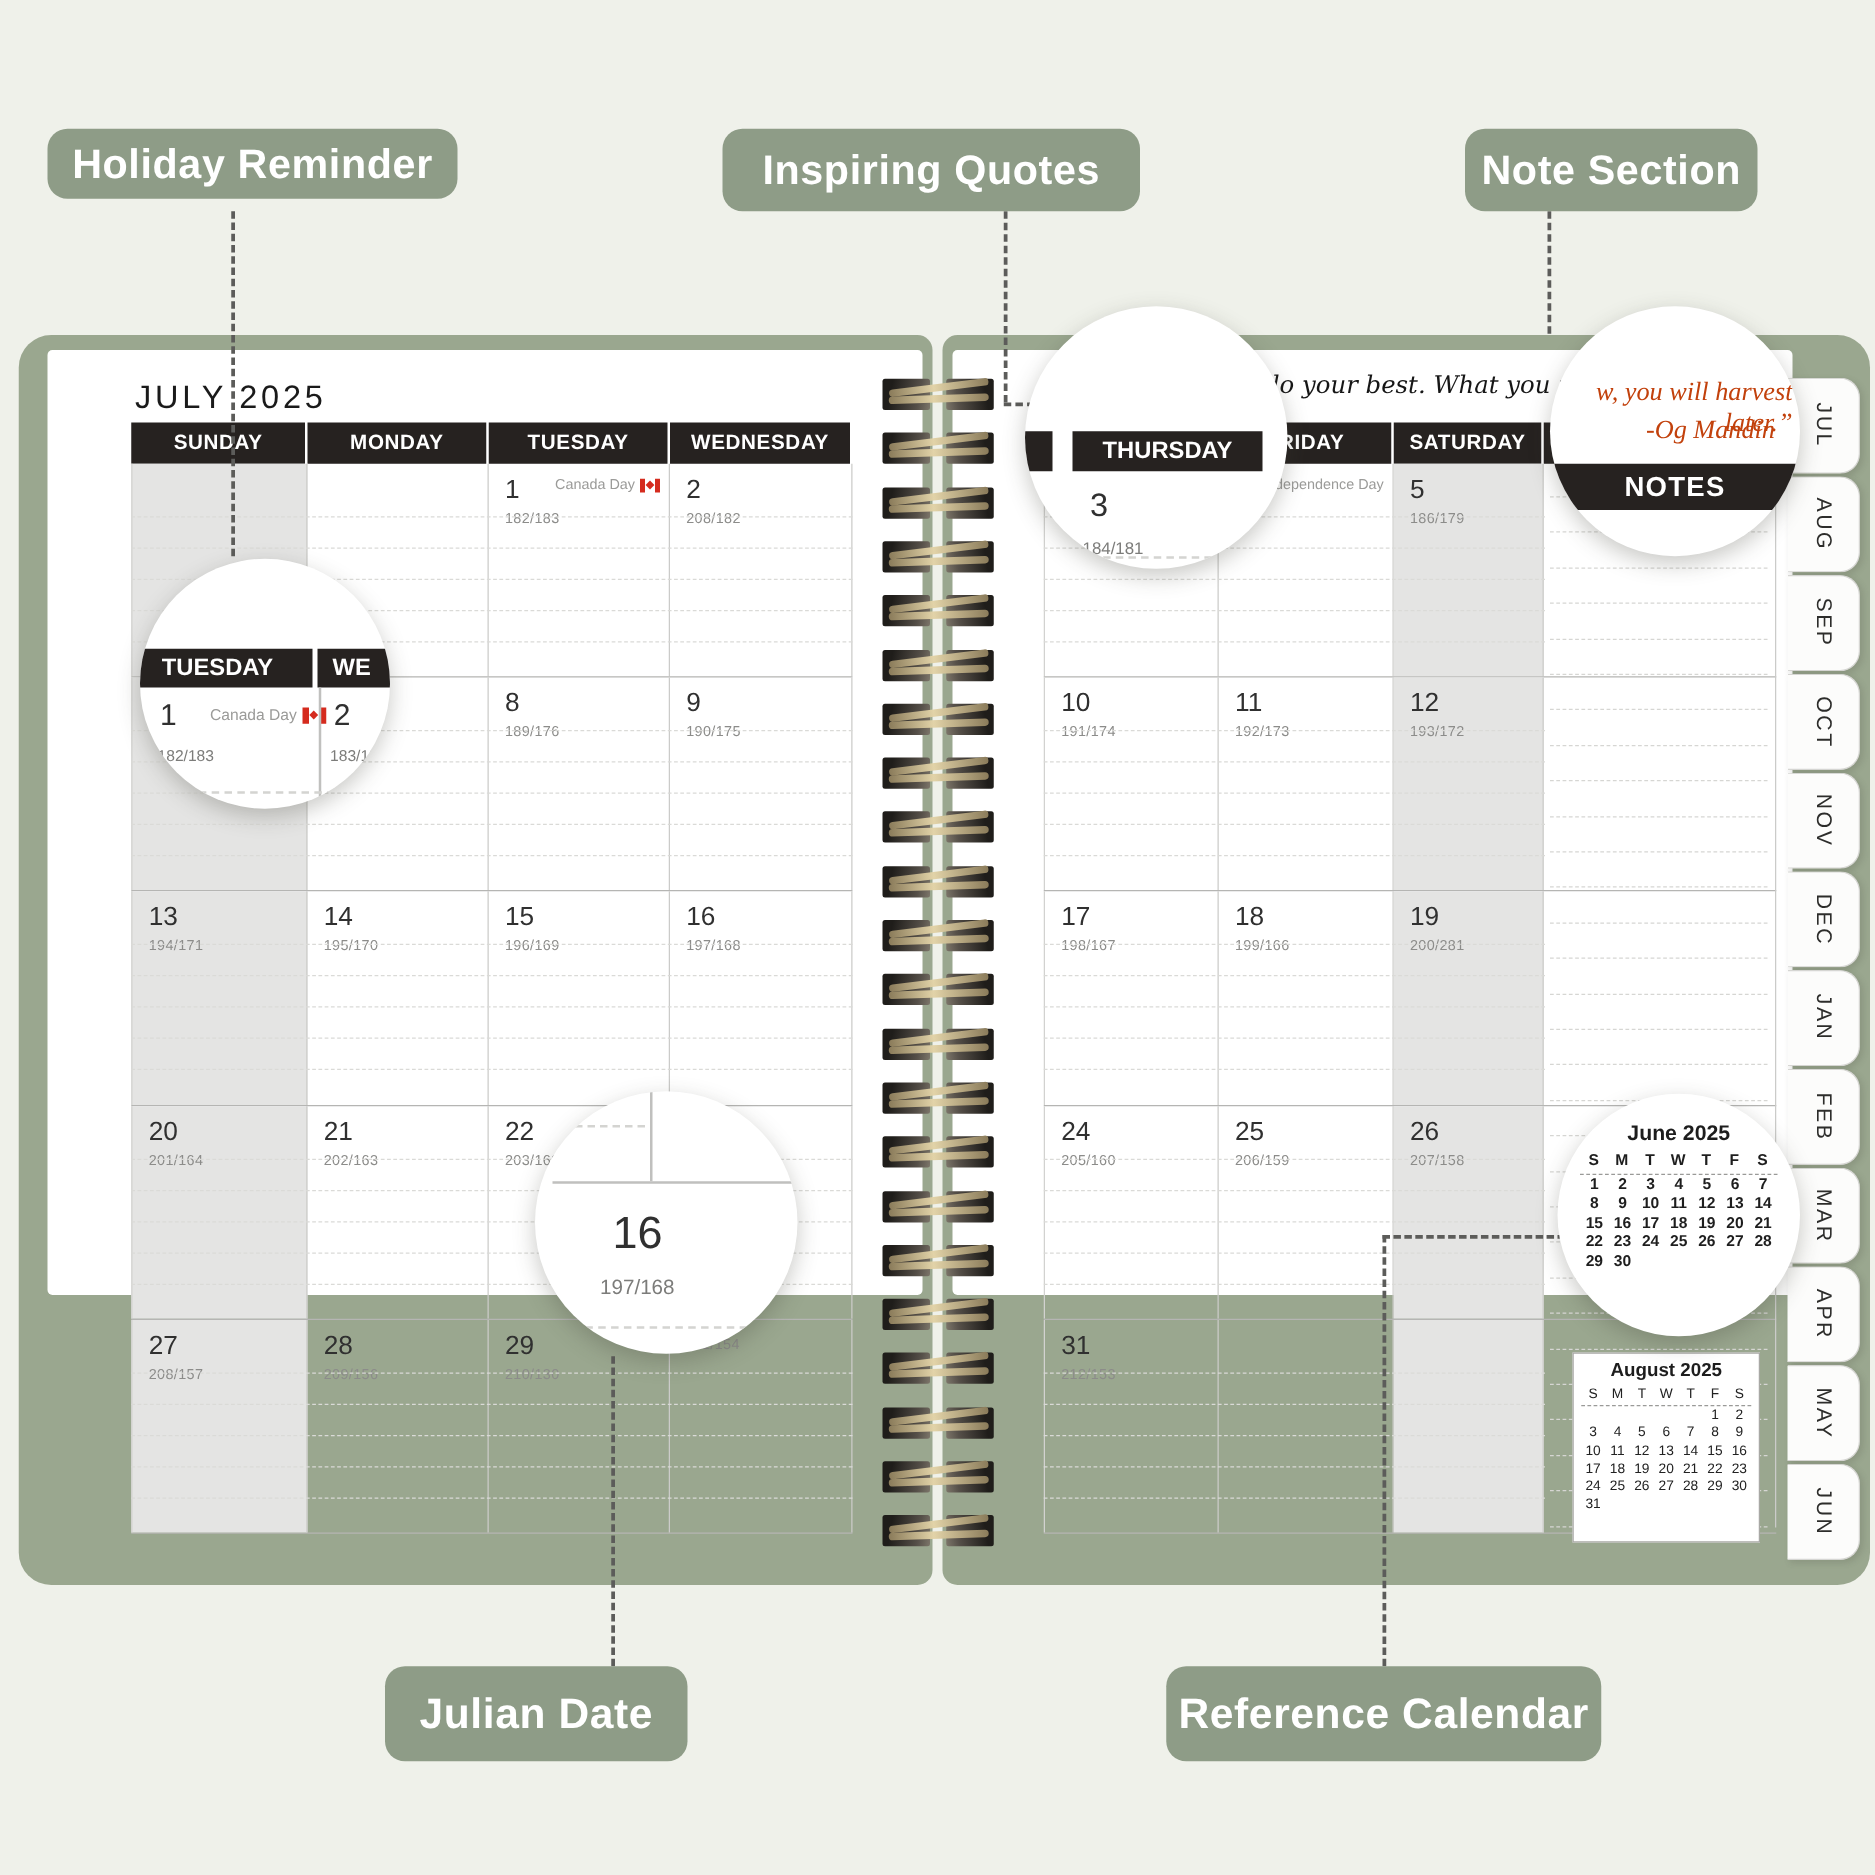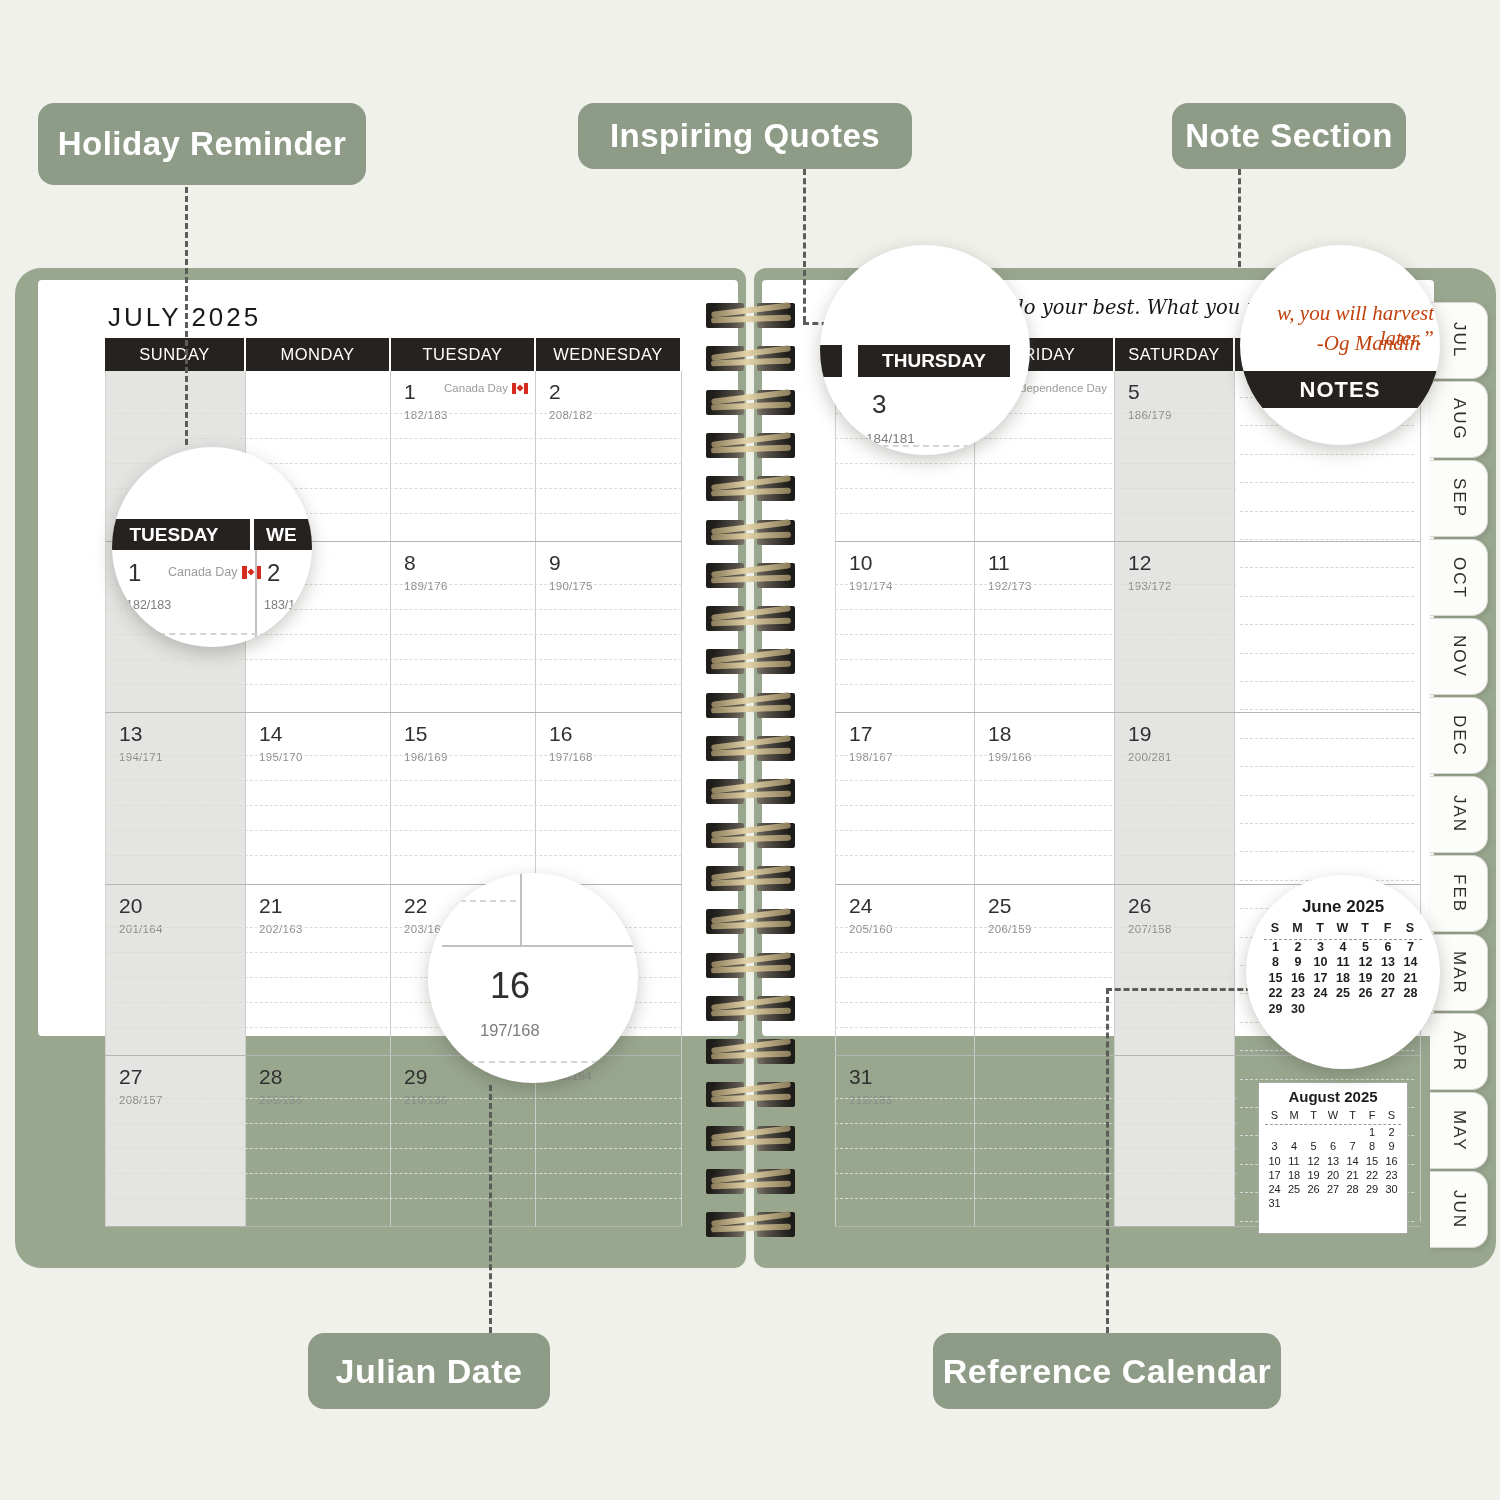--- a/index.html
+++ b/index.html
@@ -3,21 +3,21 @@
 <meta charset="utf-8">
 <style>
   html,body{margin:0;padding:0;}
   body{width:1500px;height:1500px;position:relative;overflow:hidden;
        background:#eff1ea;font-family:"Liberation Sans",sans-serif;}
 
   
   .label{position:absolute;background:#8e9c87;color:#fff;border-radius:16px;
          display:flex;align-items:center;justify-content:center;
          font-weight:bold;font-size:33px;z-index:60;letter-spacing:.5px;}
-  #lbl-holiday{left:38px;top:103px;width:328px;height:82px}
+  #lbl-holiday{left:38px;top:103px;width:328px;height:56px}
   #lbl-quotes{left:578px;top:103px;width:334px;height:66px}
   #lbl-note{left:1172px;top:103px;width:234px;height:66px}
   #lbl-julian{left:308px;top:1333px;width:242px;height:76px;font-size:34px}
   #lbl-ref{left:933px;top:1333px;width:348px;height:76px;font-size:34px}
 
   
   .conn{position:absolute;z-index:40}
   .vline{width:0;border-left:3px dashed #5c5c5a}
   .hline{height:0;border-top:3px dashed #5c5c5a}
   #c-holiday{left:185px;top:169px;height:276px}
@@ -37,21 +37,21 @@
   #page-right{left:762px;width:672px}
 
   .cal-title{position:absolute;left:70px;top:22px;font-size:26px;
              letter-spacing:3px;color:#1a1a1a}
 
   
   .grid{position:absolute;z-index:3}
   #grid-left{left:67px;top:58px;width:577px}
   #grid-right{left:73px;top:58px;width:586px}
   .hdr{display:flex;height:33px}
-  .hc{background:#262220;color:#fff;font-weight:normal;font-size:16.5px;
+  .hc{background:#262220;color:#fff;font-weight:bold;font-size:16.5px;
       line-height:33px;text-align:center;letter-spacing:.5px;margin-right:2px;
       box-sizing:border-box;flex:none}
   .hc:last-child{margin-right:0}
   .gbody{position:relative;border-bottom:1px solid #b5b5b3}
   .grow{display:flex;position:relative;height:170.2px}
   .grow + .grow{border-top:1px solid #b5b5b3}
   .cell{position:relative;box-sizing:border-box;border-right:1px solid #cbcbc9;
         padding:9px 0 0 13px;flex:none}
   .cell:first-child{border-left:1px solid #d2d2d0}
   .cell.shade{background:#e4e4e3}

